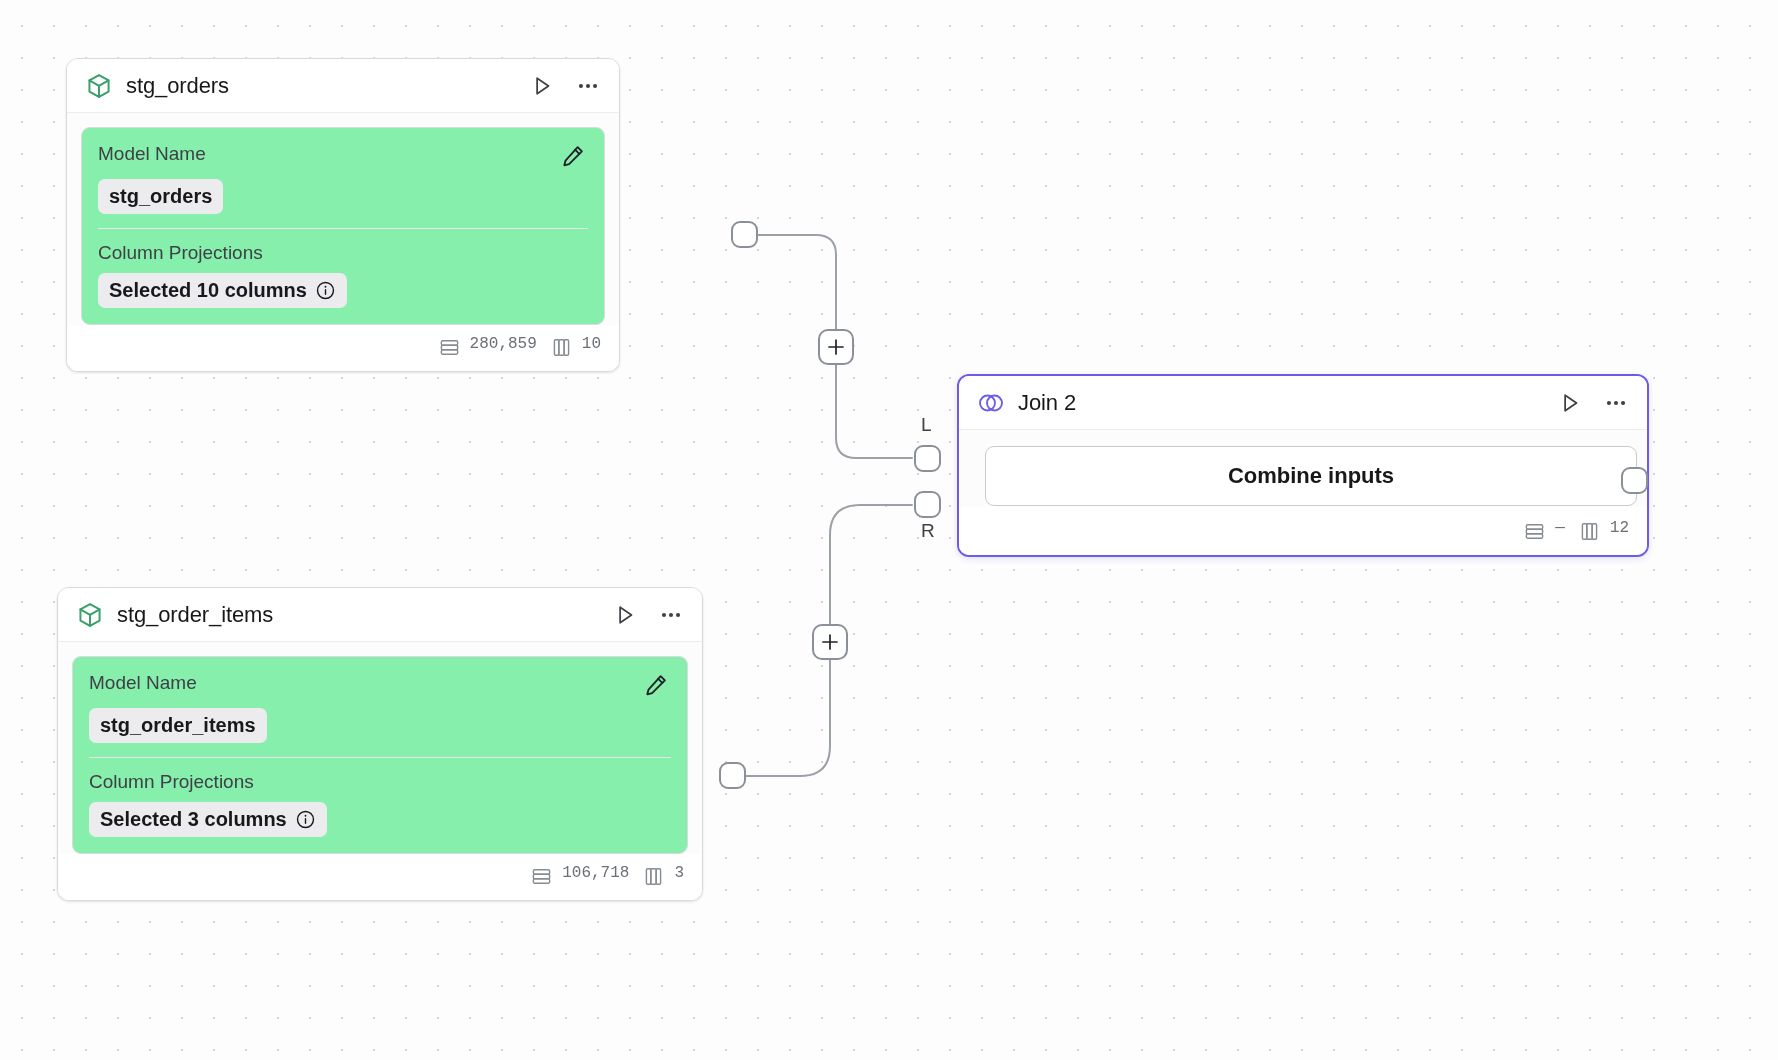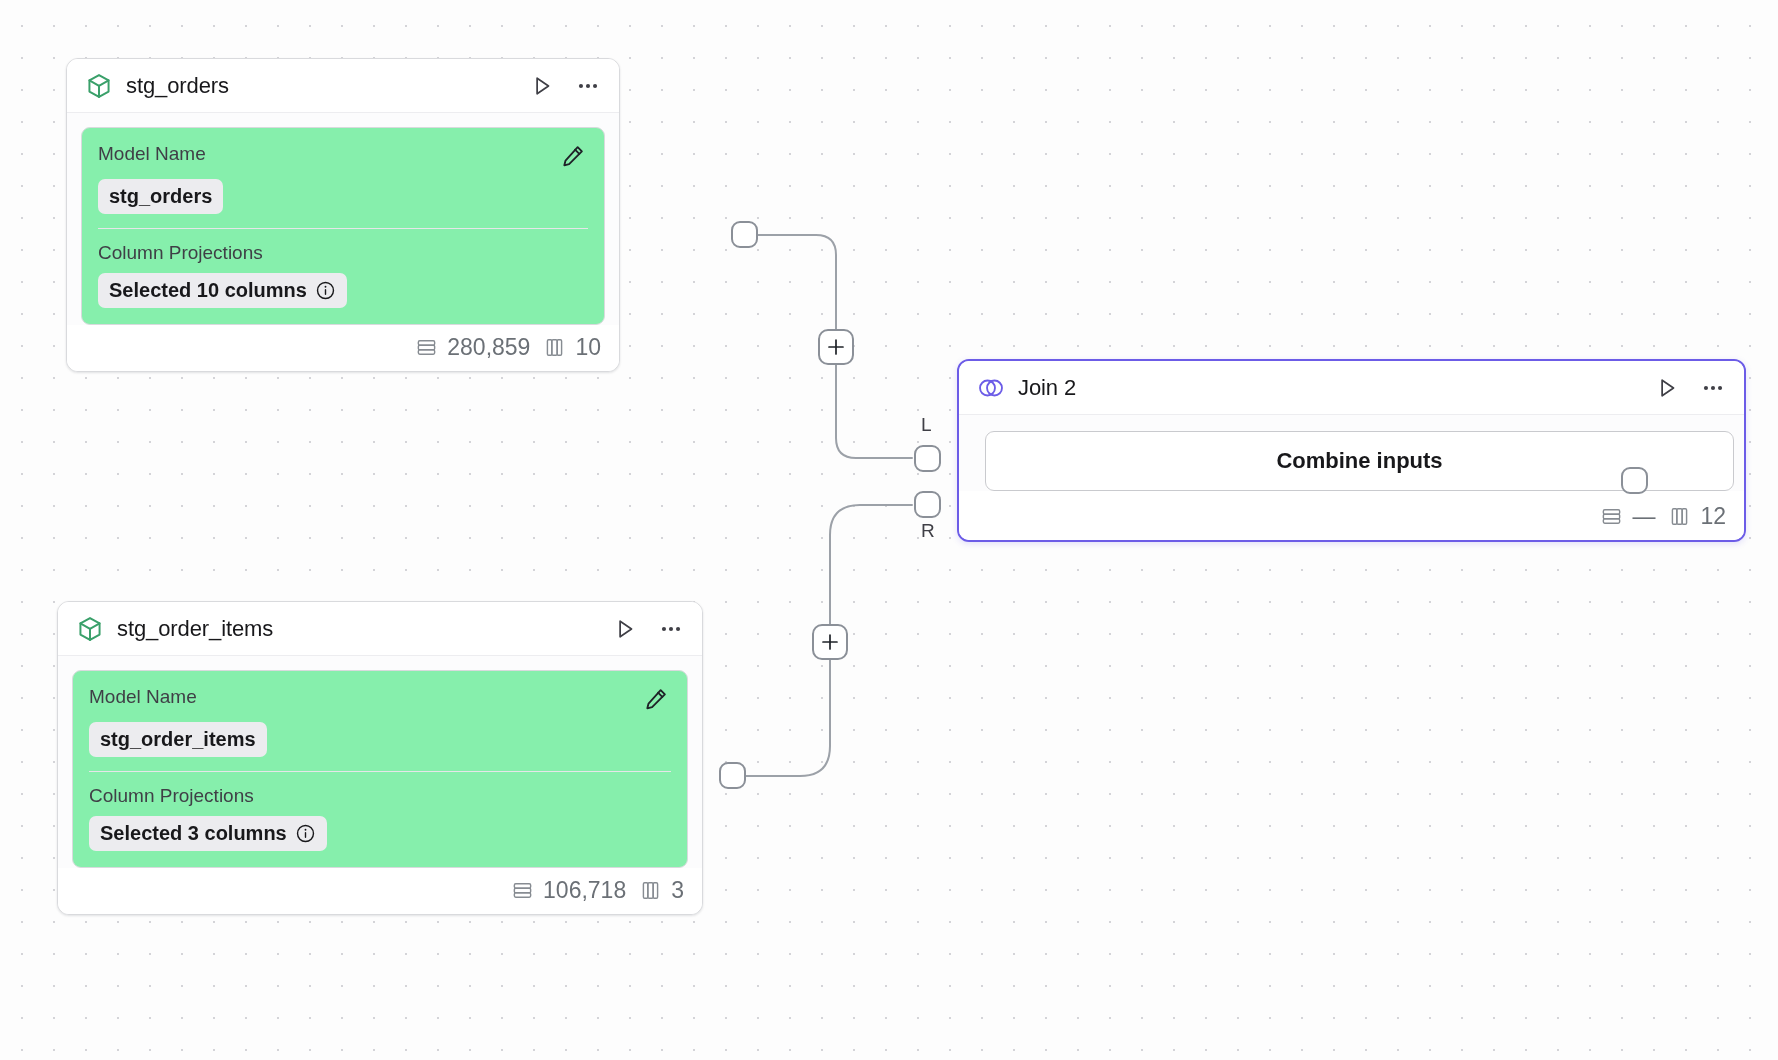--- a/index.html
+++ b/index.html
@@ -163,22 +163,23 @@
     display: flex;
     align-items: center;
     justify-content: flex-end;
     gap: 13px;
     padding: 11px 18px 12px 18px;
     background: #ffffff;
   }
   .stat {
     display: flex;
     gap: 9px;
-    font-size: 23px;
+    font-size: 16px;
     color: #6b7076;
+    font-family: Liberation Mono, monospace;
   }
   .stat .stat-value { line-height: 1; }
 
   
   .combine-btn {
     display: flex;
     align-items: center;
     justify-content: center;
     height: 60px;
     border: 1px solid #c9cace;
@@ -299,21 +300,21 @@
         <svg width="23" height="23" viewBox="0 0 24 24" fill="none" stroke="#878c92" stroke-width="1.5" stroke-linejoin="round">
           <rect x="4.6" y="4" width="4.6" height="16" rx="1.3"></rect>
           <rect x="9.2" y="4" width="5.6" height="16" rx="1.3"></rect>
           <rect x="14.8" y="4" width="4.6" height="16" rx="1.3"></rect>
         </svg>
         <span class="stat-value">10</span>
       </span>
     </div>
   </div>
 
-  <div class="node" style="left:57px; top:601px; width:646px;">
+  <div class="node" style="left:57px; top:587px; width:646px;">
 
     <div class="node-header">
       <span class="node-type-icon">
         <svg width="28" height="28" viewBox="0 0 24 24" fill="none" stroke="#3aa06a" stroke-width="1.7" stroke-linejoin="round" stroke-linecap="round">
           <path d="M12 2.6 L20.2 7.2 L20.2 16.8 L12 21.4 L3.8 16.8 L3.8 7.2 Z"></path>
           <path d="M3.8 7.2 L12 11.8 L20.2 7.2"></path>
           <path d="M12 11.8 L12 21.4"></path>
         </svg>
       </span>
       <span class="node-title">stg_order_items</span>
@@ -376,21 +377,21 @@
         <svg width="23" height="23" viewBox="0 0 24 24" fill="none" stroke="#878c92" stroke-width="1.5" stroke-linejoin="round">
           <rect x="4.6" y="4" width="4.6" height="16" rx="1.3"></rect>
           <rect x="9.2" y="4" width="5.6" height="16" rx="1.3"></rect>
           <rect x="14.8" y="4" width="4.6" height="16" rx="1.3"></rect>
         </svg>
         <span class="stat-value">3</span>
       </span>
     </div>
   </div>
 
-  <div class="node selected" style="left:957px; top:359px; width:789px;">
+  <div class="node selected" style="left:957px; top:374px; width:692px;">
 
     <div class="node-header">
       <span class="node-type-icon">
         <svg width="28" height="28" viewBox="0 0 24 24" fill="none" stroke="#6c5ce7" stroke-width="1.6">
           <circle cx="9" cy="12" r="6.4"></circle>
           <circle cx="15" cy="12" r="6.4"></circle>
         </svg>
       </span>
       <span class="node-title">Join 2</span>
       <span class="header-actions">

